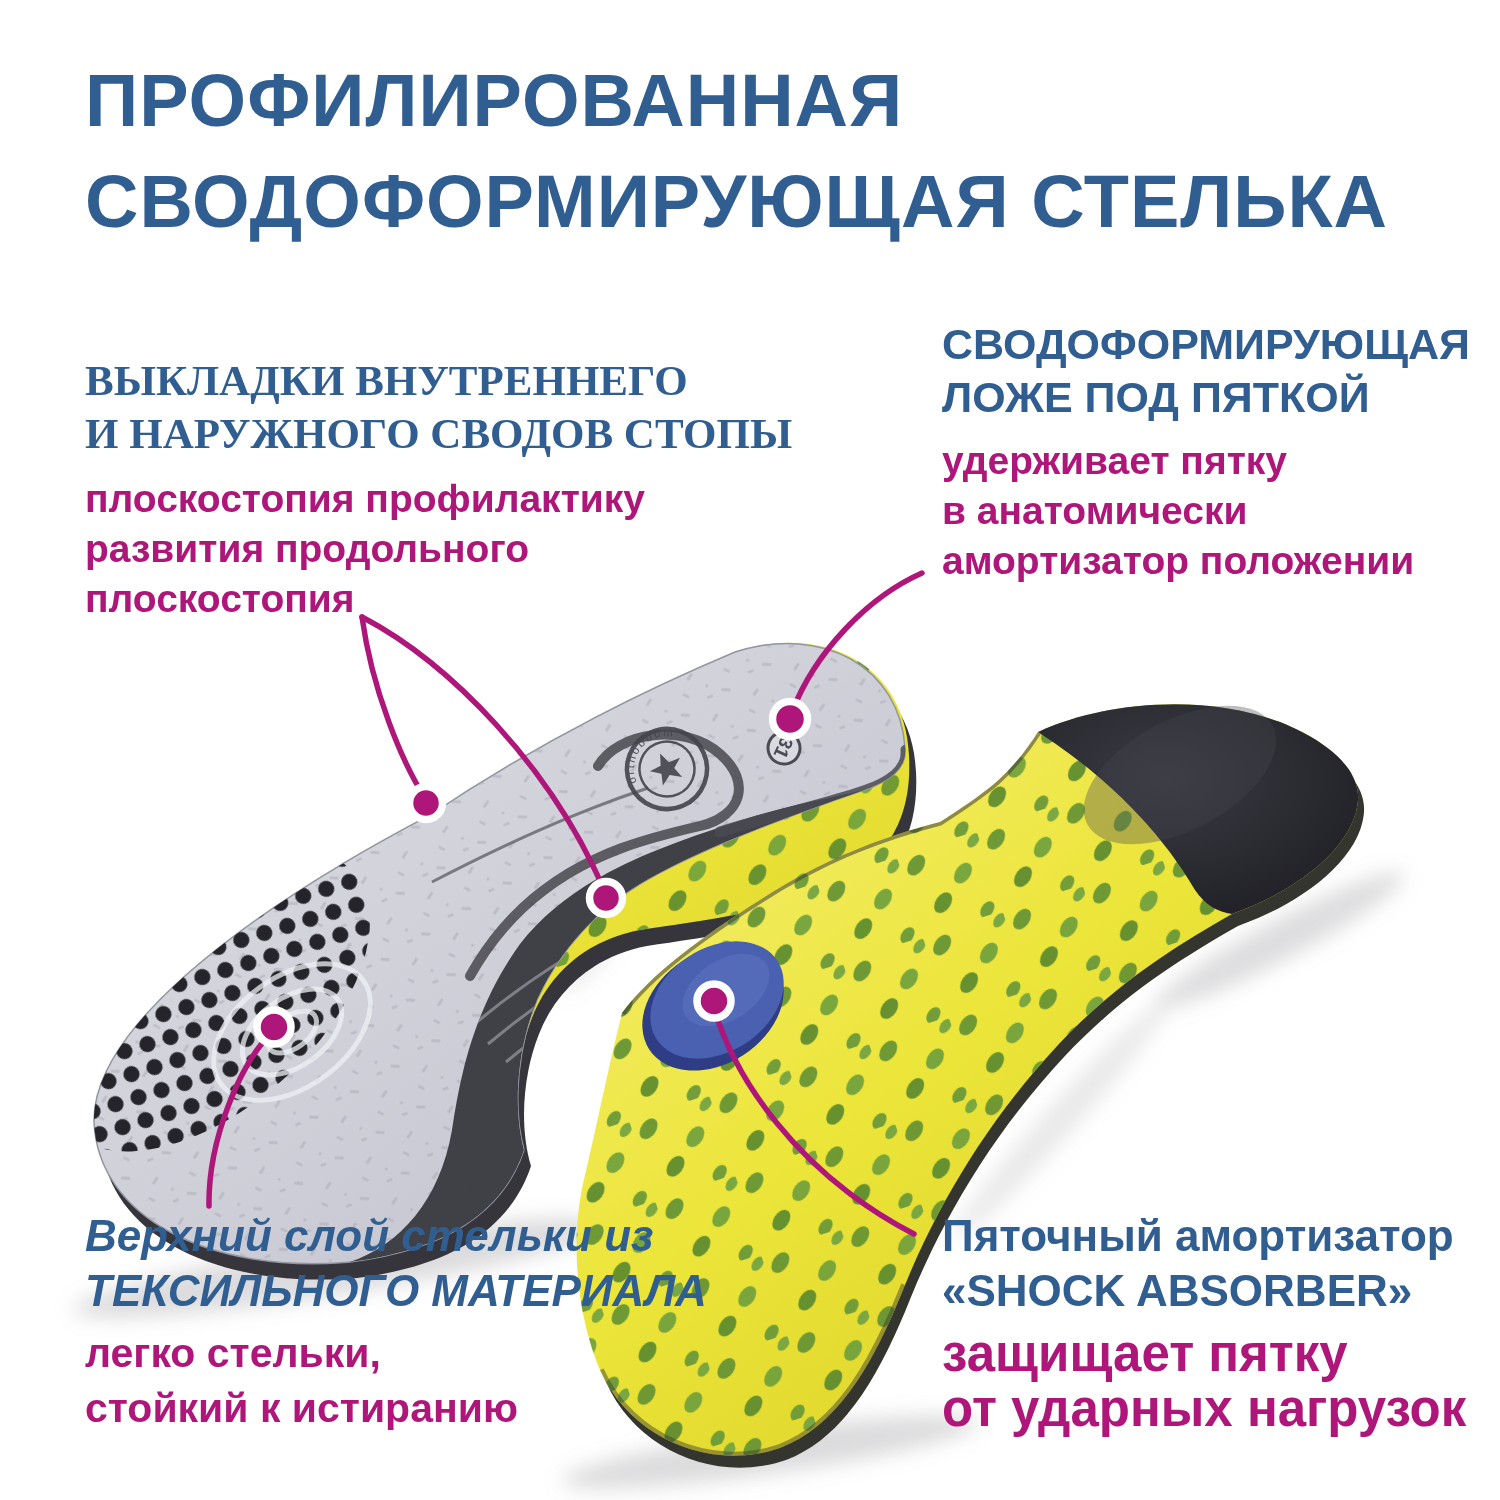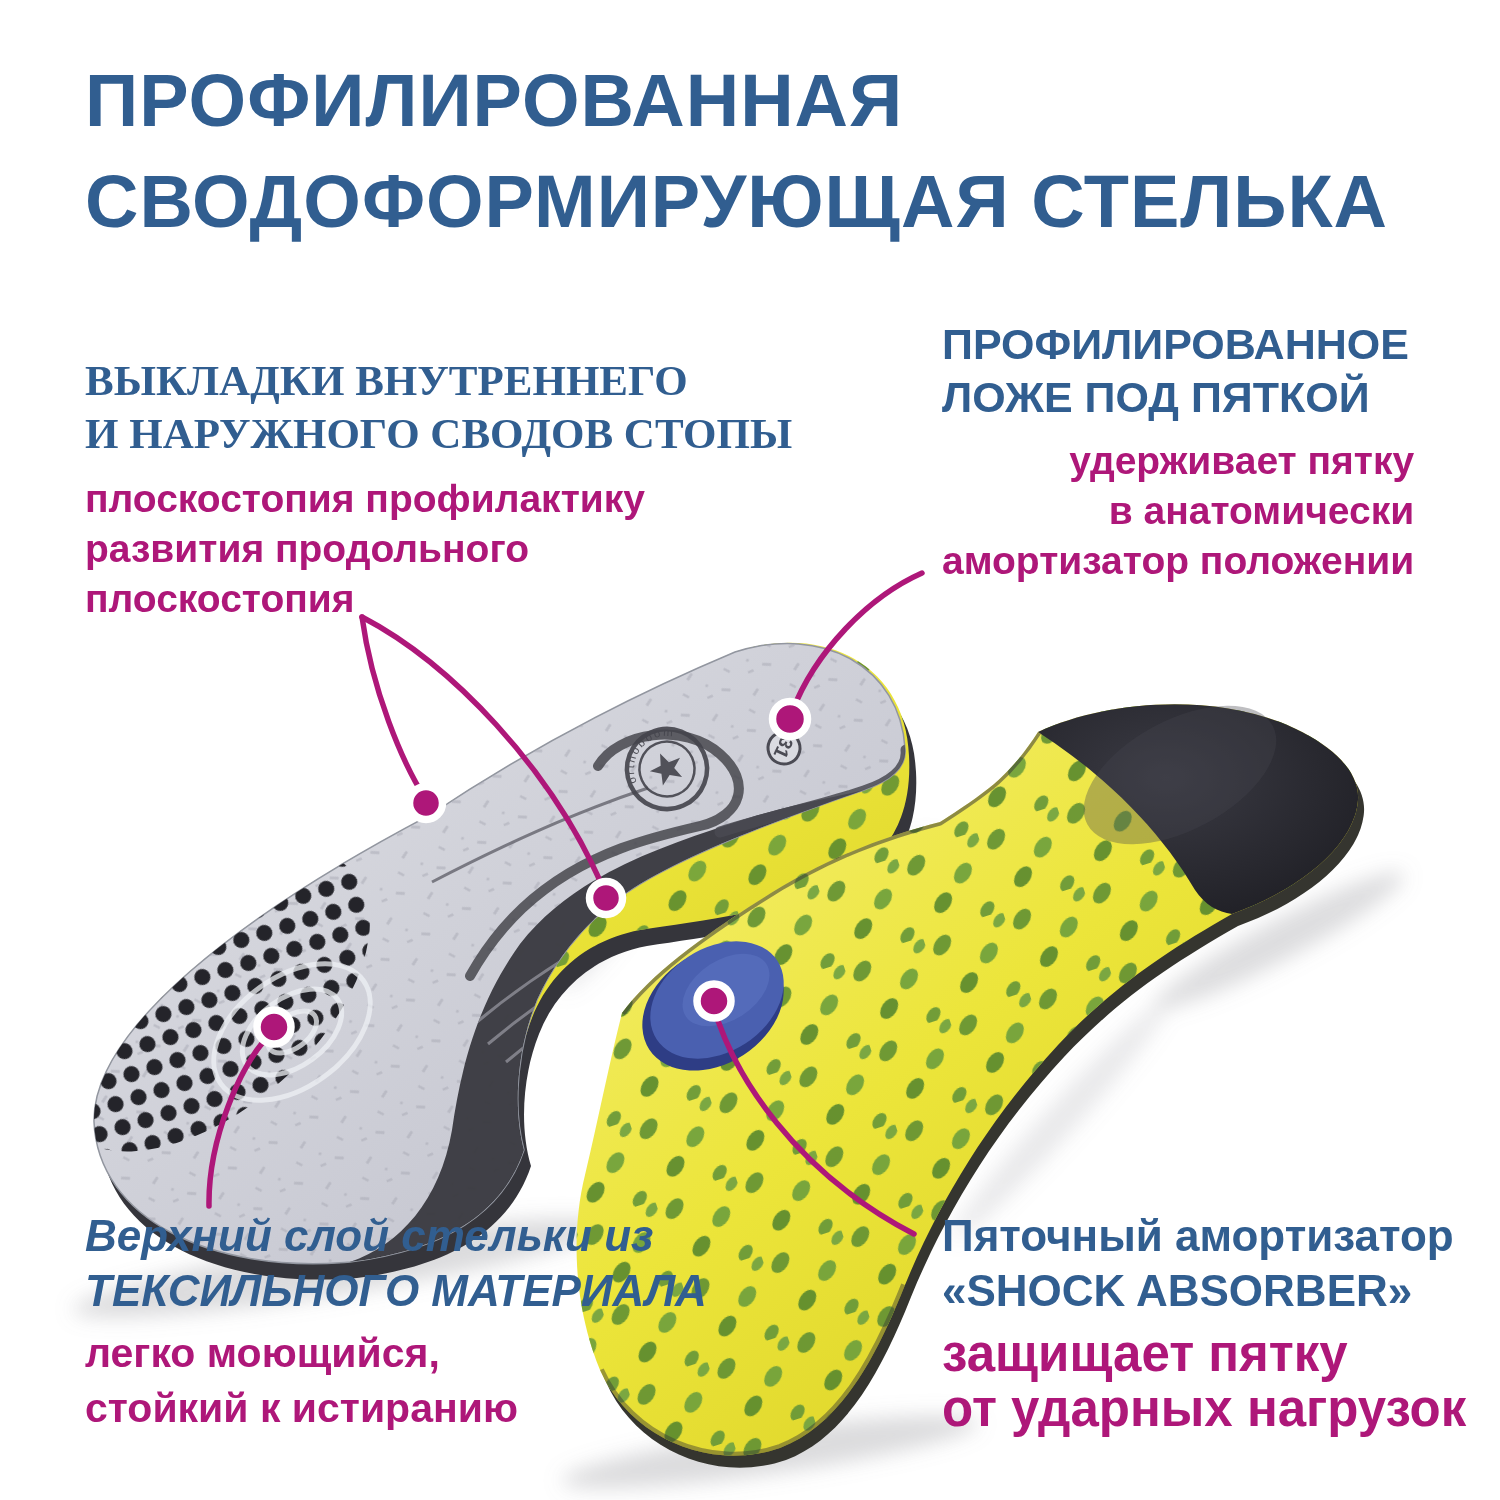--- a/index.html
+++ b/index.html
@@ -16,21 +16,21 @@
   .page-title span{display:block;}
   .callout{position:absolute;white-space:nowrap;}
   .co-heading{color:var(--heading-blue,#315e90);font-weight:700;}
   .co-desc{color:var(--accent-magenta,#ae1779);font-weight:700;}
   .co-heading div,.co-desc div{display:block;}
   .co-arches{left:85px;top:354px;}
   .co-arches .co-heading{font-size:43px;line-height:53px;font-family:Liberation Serif, serif;}
   .co-arches .co-desc{font-size:39px;line-height:50px;margin-top:14px;}
   .co-heel{left:942px;top:318px;}
   .co-heel .co-heading{font-size:43px;line-height:53px;}
-  .co-heel .co-desc{font-size:39px;line-height:50px;margin-top:12px;text-align:right;}
+  .co-heel .co-desc{font-size:39px;line-height:50px;margin-top:12px;}
   .co-toplayer{left:85px;top:1208px;}
   .co-toplayer .co-heading{font-size:44px;line-height:55px;font-style:italic;}
   .co-toplayer .co-desc{font-size:41px;line-height:55px;margin-top:8px;}
   .co-shock{left:942px;top:1208px;}
   .co-shock .co-heading{font-size:44px;line-height:55px;}
   .co-shock .co-desc{font-size:51px;line-height:55px;margin-top:8px;}
 </style>
 </head>
 <body>
 
@@ -187,37 +187,37 @@
     </div>
     <div class="co-desc">
       <div>плоскостопия профилактику</div>
       <div>развития продольного</div>
       <div>плоскостопия</div>
     </div>
   </div>
 
   <div class="callout co-heel">
     <div class="co-heading">
-      <div>ПРОФИЛИРОВАННОЕ</div>
+      <div>СВОДОФОРМИРУЮЩАЯ</div>
       <div>ЛОЖЕ ПОД ПЯТКОЙ</div>
     </div>
     <div class="co-desc">
       <div>удерживает пятку</div>
       <div>в анатомически</div>
       <div>амортизатор положении</div>
     </div>
   </div>
 
   <div class="callout co-toplayer">
     <div class="co-heading">
       <div>Верхний слой стельки из</div>
       <div>ТЕКСИЛЬНОГО МАТЕРИАЛА</div>
     </div>
     <div class="co-desc">
-      <div>легко моющийся,</div>
+      <div>легко стельки,</div>
       <div>стойкий к истиранию</div>
     </div>
   </div>
 
   <div class="callout co-shock">
     <div class="co-heading">
       <div>Пяточный амортизатор</div>
       <div>«SHOCK ABSORBER»</div>
     </div>
     <div class="co-desc">

